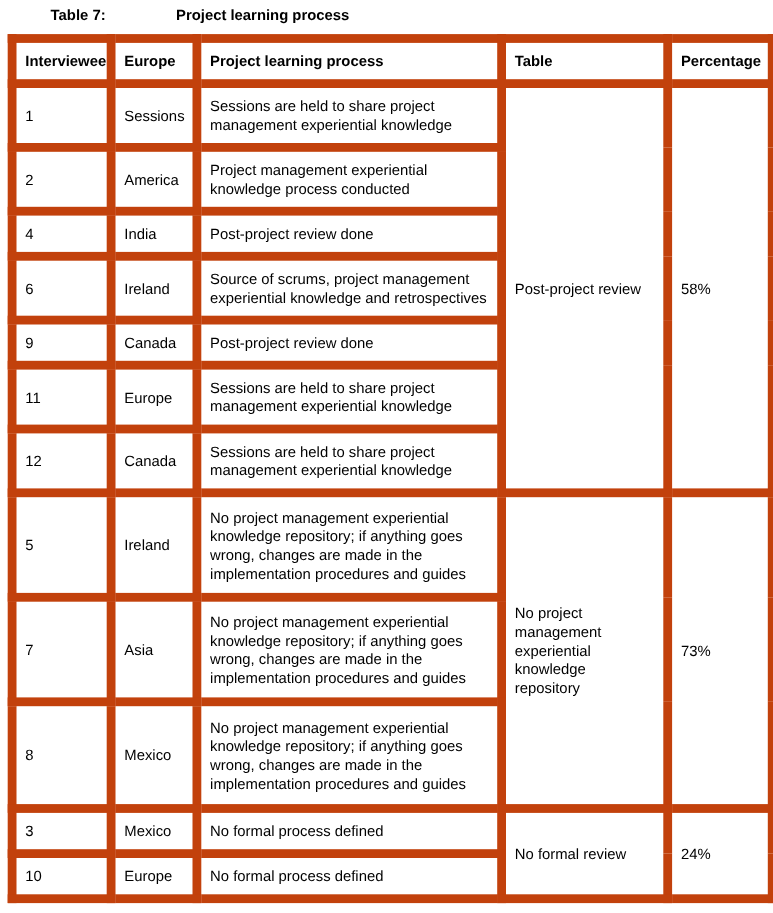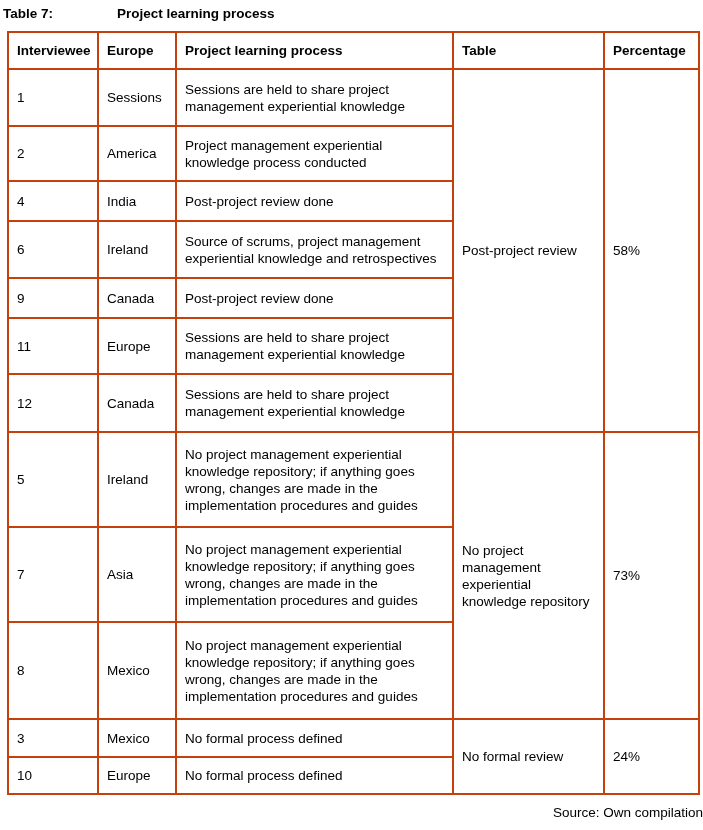--- a/index.html
+++ b/index.html
@@ -12,32 +12,33 @@
   .page { padding: 4px 0 0 3px; }
 
   .title-row {
     display: flex;
     font-size: 13.5px;
     font-weight: bold;
     line-height: 16px;
     padding: 2px 0 0 0;
     height: 27px;
     box-sizing: border-box;
+    margin-left: 43px;
   }
   .title-label { width: 114px; flex: 0 0 114px; }
 
   table.learning-table {
     border-collapse: collapse;
     table-layout: fixed;
     margin-left: 4px;
     width: 691px;
   }
   table.learning-table th,
   table.learning-table td {
-    border: 2px solid #c2410c;
+    border: 8px solid #c2410c;
     font-size: 13.5px;
     line-height: 17px;
     padding: 8px 8px;
     vertical-align: middle;
     text-align: left;
     overflow: hidden;
     box-sizing: border-box;
   }
   table.learning-table th { font-weight: bold; }
 

